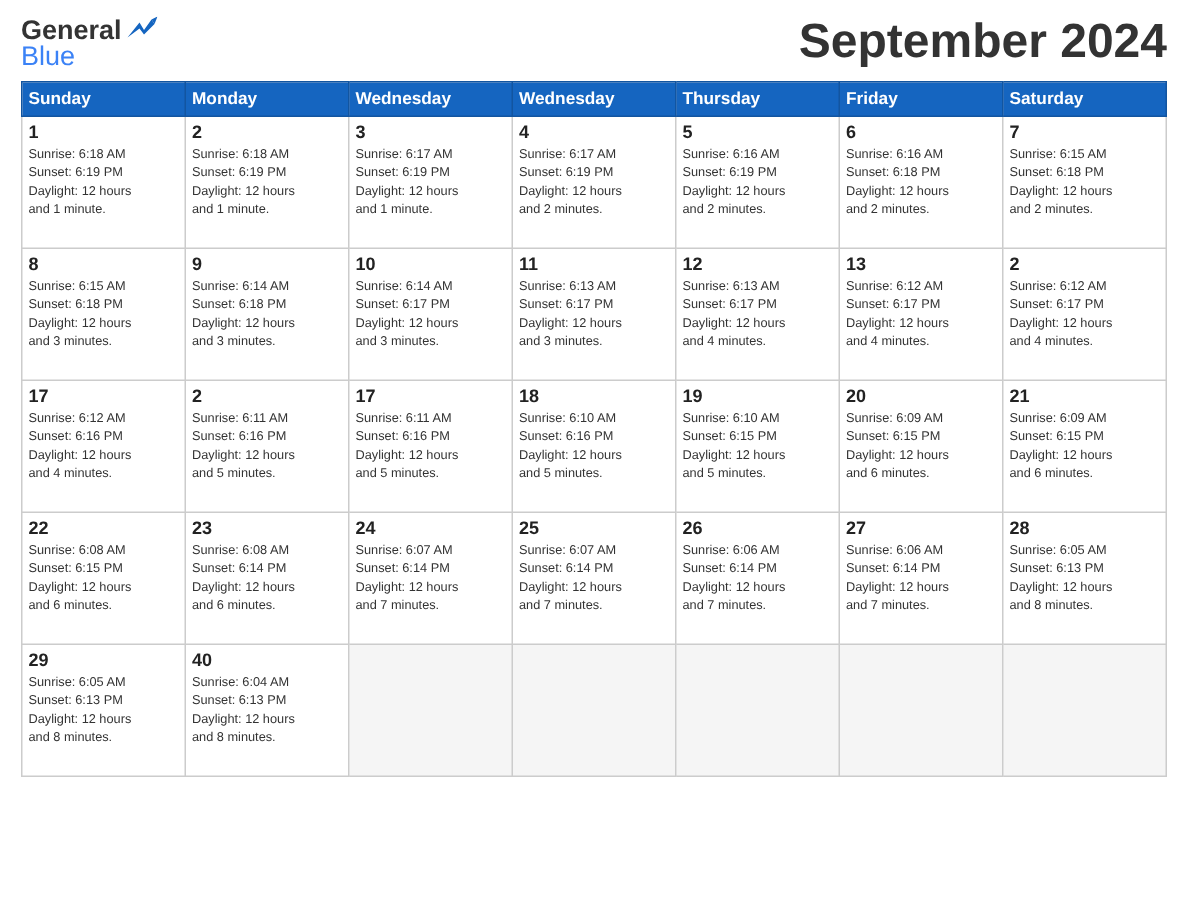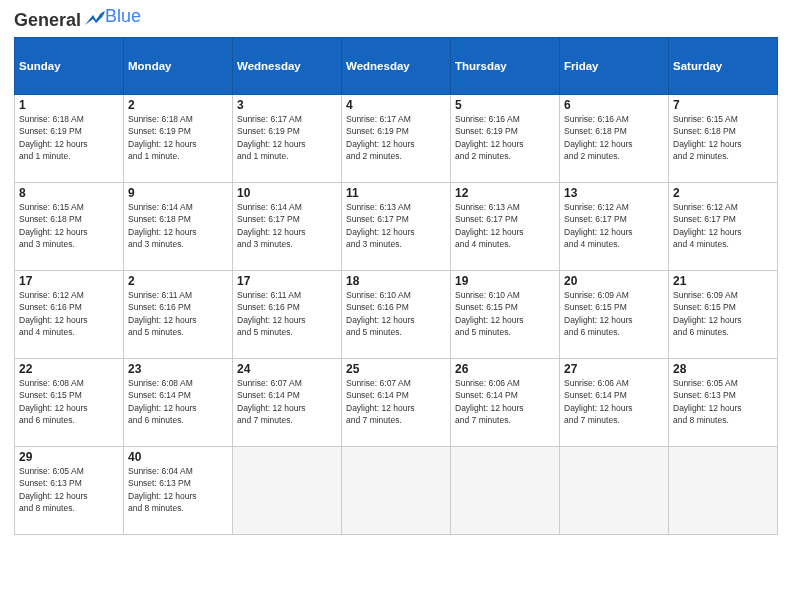--- a/index.html
+++ b/index.html
@@ -17,21 +17,21 @@
       background: #fff;
     }
     .header {
       display: flex;
       justify-content: space-between;
       align-items: flex-start;
       margin-bottom: 6px;
     }
     .logo {
       display: flex;
-      flex-direction: row;
+      flex-direction: column;
       align-items: flex-start;
     }
     .logo-line1 { display: flex; align-items: center; }
     .title-block {
       text-align: right;
     }
     .month-title {
       font-size: 32px;
       font-weight: bold;
       color: #333;
@@ -45,21 +45,21 @@
     .calendar {
       width: 100%;
       border-collapse: collapse;
       table-layout: fixed;
     }
     .calendar thead tr th {
       background: #1565c0;
       color: #fff;
       font-size: 11.5px;
       font-weight: bold;
-      padding: 22px 4px;
+      padding: 5px 4px;
       text-align: left;
       border: 1px solid #1255a0;
     }
     .calendar tbody tr td {
       vertical-align: top;
       border: 1px solid #ccc;
       padding: 3px 4px;
       font-size: 9px;
       color: #333;
       height: 88px;
@@ -92,20 +92,21 @@
         <svg width="22" height="18" viewBox="0 0 22 18" style="margin-left:2px;margin-top:-2px;">
           <polygon points="2,14 10,4 13,9 18,2 20,5 13,12 10,8" fill="#1565c0"></polygon>
           <polygon points="18,2 22,0 20,5" fill="#1565c0"></polygon>
         </svg>
       </div>
       <div style="margin-top:-4px;">
         <span style="font-size:18px;font-weight:normal;color:#3b82f6;margin-left:0;">Blue</span>
       </div>
     </div>
     <div class="title-block">
+      <div class="month-title">September 2024</div>
     </div>
   </div>
 
   <table class="calendar">
     <thead>
       <tr>
         <th>Sunday</th>
         <th>Monday</th>
         <th>Wednesday</th>
         <th>Wednesday</th>

